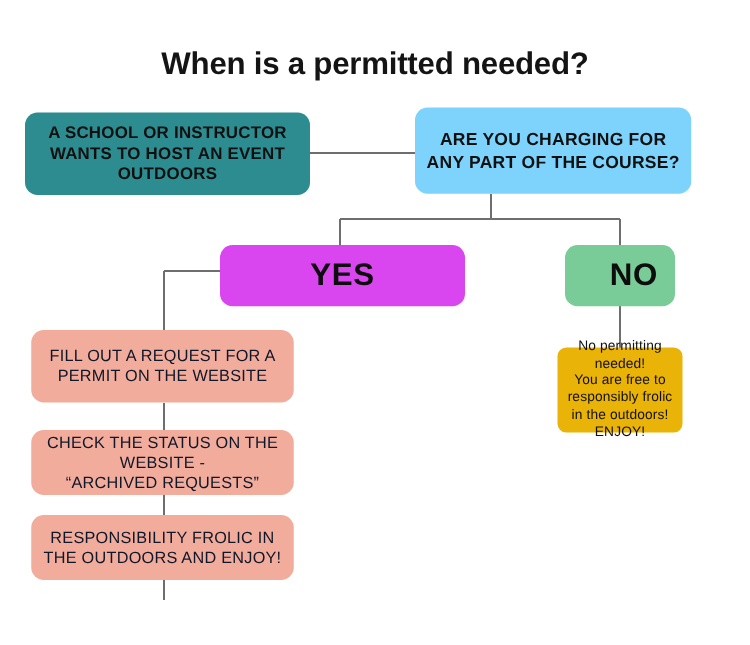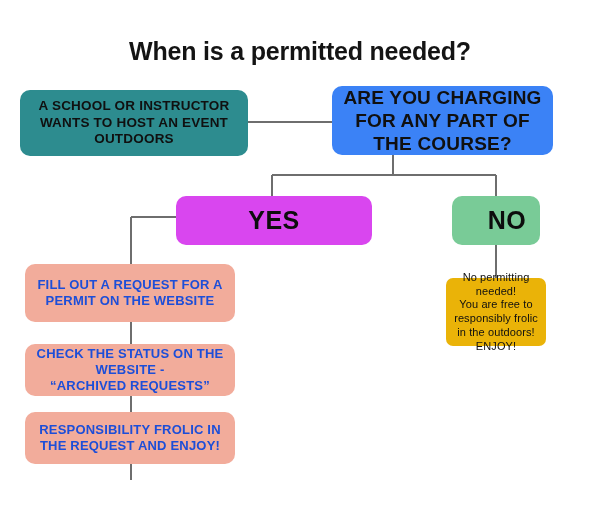--- a/index.html
+++ b/index.html
@@ -73,22 +73,22 @@
     font-size: 13.5px;
     font-weight: bold;
     letter-spacing: 0.2px;
     color: #101010;
     text-align: center;
   }
 
   .node-question {
     left: 332px; top: 62px;
     width: 221px; height: 69px;
-    background: #3b82f6;
-    font-size: 19px;
+    background: #7dd3fc;
+    font-size: 14px;
     font-weight: bold;
     letter-spacing: 0.2px;
     color: #101010;
   }
 
   .node-yes {
     left: 176px; top: 172px;
     width: 196px; height: 49px;
     background: #d946ef;
     font-size: 25px;
@@ -106,23 +106,23 @@
     letter-spacing: 0.5px;
     color: #0d0d0d;
     padding-left: 28px;
   }
 
   .node-step {
     left: 25px;
     width: 210px;
     background: #f2ac9b;
     font-size: 13px;
-    font-weight: bold;
+    font-weight: normal;
     letter-spacing: 0.2px;
-    color: #1d4ed8;
+    color: #0f172a;
   }
   .step-1 { top: 240px; height: 58px; }
   .step-2 { top: 320px; height: 52px; align-items: center; }
   .step-3 { top: 388px; height: 52px; }
   .step-4 { top: 456px; height: 46px; }
 
   .node-outcome {
     left: 446px; top: 254px;
     width: 100px; height: 68px;
     background: #eab308;
@@ -184,21 +184,21 @@
   <div class="node node-step step-1">
     <span class="label">FILL OUT A REQUEST FOR A PERMIT ON THE WEBSITE</span>
   </div>
 
   <div class="node node-step step-2">
     <span class="label">CHECK THE STATUS ON THE WEBSITE -
 “ARCHIVED REQUESTS”</span>
   </div>
 
   <div class="node node-step step-3">
-    <span class="label">RESPONSIBILITY FROLIC IN THE REQUEST AND ENJOY!</span>
+    <span class="label">RESPONSIBILITY FROLIC IN THE OUTDOORS AND ENJOY!</span>
   </div>
 
 
   <div class="node node-outcome">
     <span class="label">No permitting needed!
 You are free to responsibly frolic in the outdoors!
 ENJOY!</span>
   </div>
 
 </div>

